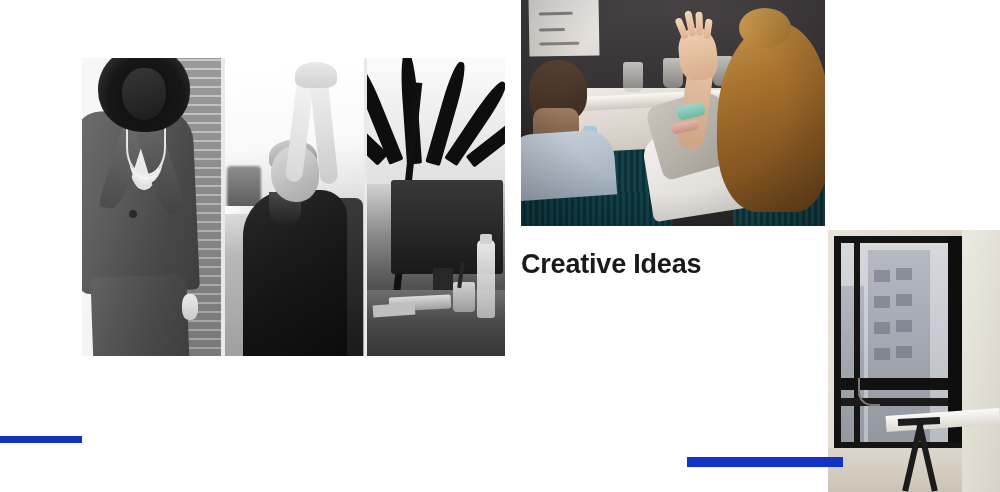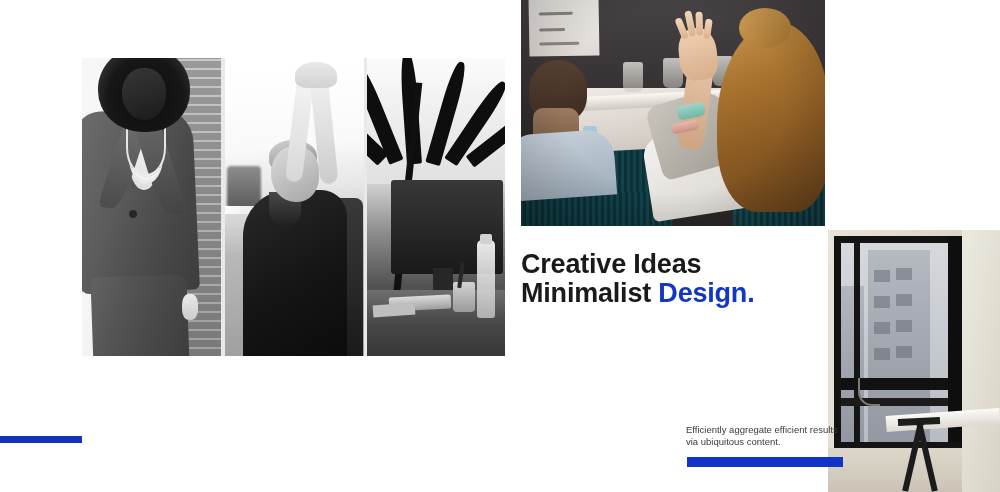--- a/index.html
+++ b/index.html
@@ -597,21 +597,19 @@
     <div class="sill"></div>
     <div class="rightwall"></div>
     <div class="deskTop"></div>
     <div class="legBar"></div>
     <div class="legA"></div>
     <div class="legB"></div>
   </div>
 
   <div id="headline">
     <div><span>Creative Ideas</span></div>
-    <div><span>Minimalist </span><span class="accent">Design.</span></div>
   </div>
 
   <div id="service-rule"></div>
 
-  <div id="caption">Efficiently aggregate efficient results via ubiquitous content.</div>
   <div id="caption-rule"></div>
 
 </div>
 
 </body></html>

